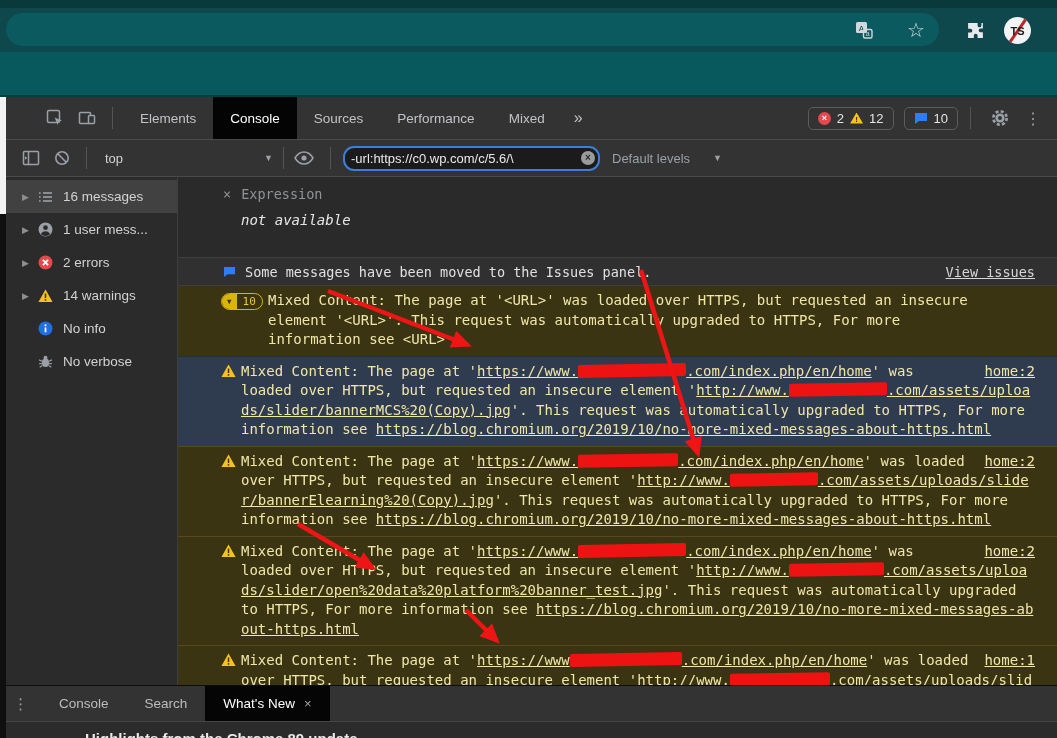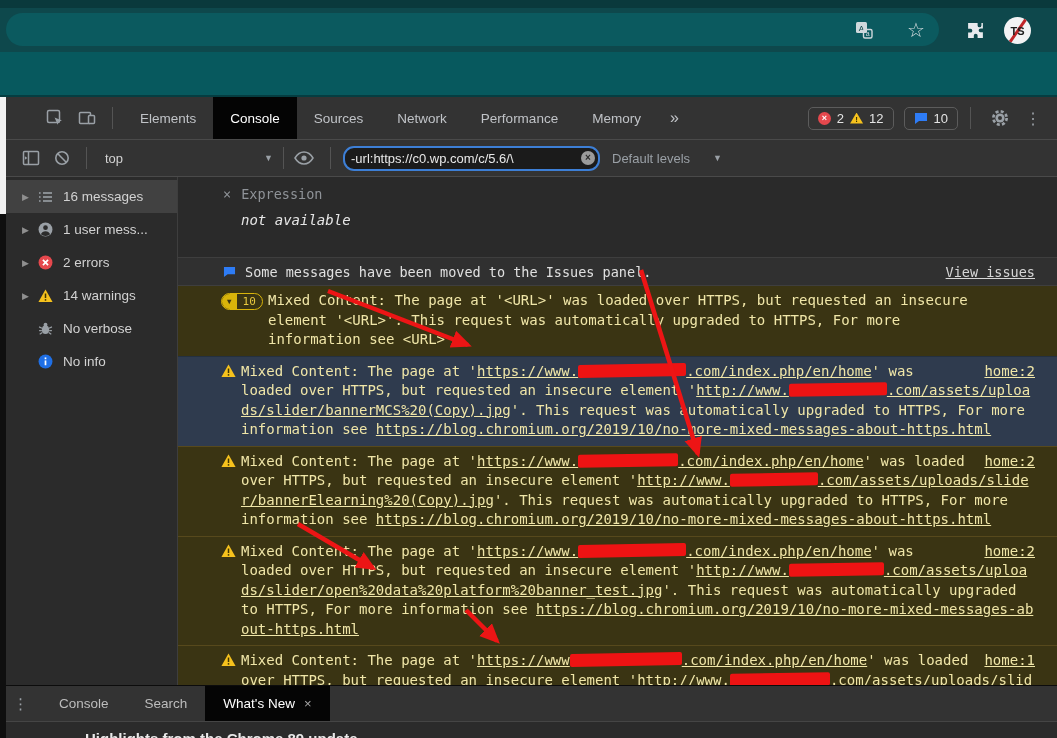--- a/index.html
+++ b/index.html
@@ -132,23 +132,22 @@
           <svg width="18" height="18" viewBox="0 0 18 18" fill="none" stroke="#9aa0a6" stroke-width="1.5">
             <rect x="1.5" y="3.5" width="11" height="11" rx="1"></rect>
             <rect x="10.5" y="6.5" width="6" height="8" rx="1" fill="#333"></rect>
           </svg>
         </span>
       <span class="vsep"></span>
       <div class="main-tabs" id="main-tabs">
           <span class="tab">Elements</span>
           <span class="tab active">Console</span>
           <span class="tab">Sources</span>
-          <span class="tab">Network</span>
           <span class="tab">Performance</span>
-          <span class="tab">Memory</span>
+          <span class="tab">Mixed</span>
         </div>
       <span class="more-tabs">»</span>
       <div class="right-cluster">
         <div class="badge-box">
           <span class="err-dot">×</span>
           <span>2</span>
           <span class="tri-badge">!</span>
           <span>12</span>
         </div>
         <div class="badge-box">
@@ -257,44 +256,44 @@
                 <rect x="6.3" y="4.2" width="1.4" height="4.2" fill="#403500"></rect>
                 <rect x="6.3" y="9.4" width="1.4" height="1.5" fill="#403500"></rect>
               </svg>
             </span>
             <span class="sb-label">14 warnings</span>
           </div>
           <div class="sb-item">
             <span class="tri-d" style="visibility: hidden;">▶</span>
             <span class="sb-ic">
               <svg width="15" height="15" viewBox="0 0 14 14">
+                <circle cx="7" cy="7" r="6.5" fill="#1f6fe5"></circle>
+                <rect x="6.2" y="6" width="1.6" height="4.5" fill="#fff"></rect>
+                <rect x="6.2" y="3.2" width="1.6" height="1.7" fill="#fff"></rect>
+              </svg>
+            </span>
+            <span class="sb-label">No info</span>
+          </div>
+          <div class="sb-item">
+            <span class="tri-d" style="visibility: hidden;">▶</span>
+            <span class="sb-ic">
+              <svg width="15" height="15" viewBox="0 0 14 14">
                 <ellipse cx="7" cy="8.2" rx="3.4" ry="4" fill="#9aa0a6"></ellipse>
                 <circle cx="7" cy="3.4" r="1.8" fill="#9aa0a6"></circle>
                 <g stroke="#9aa0a6" stroke-width="1.1">
                   <line x1="1" y1="5.5" x2="3.8" y2="6.8"></line>
                   <line x1="1" y1="9" x2="3.6" y2="9"></line>
                   <line x1="1.6" y1="12.3" x2="4" y2="10.8"></line>
                   <line x1="13" y1="5.5" x2="10.2" y2="6.8"></line>
                   <line x1="13" y1="9" x2="10.4" y2="9"></line>
                   <line x1="12.4" y1="12.3" x2="10" y2="10.8"></line>
                 </g>
               </svg>
             </span>
             <span class="sb-label">No verbose</span>
-          </div>
-          <div class="sb-item">
-            <span class="tri-d" style="visibility: hidden;">▶</span>
-            <span class="sb-ic">
-              <svg width="15" height="15" viewBox="0 0 14 14">
-                <circle cx="7" cy="7" r="6.5" fill="#1f6fe5"></circle>
-                <rect x="6.2" y="6" width="1.6" height="4.5" fill="#fff"></rect>
-                <rect x="6.2" y="3.2" width="1.6" height="1.7" fill="#fff"></rect>
-              </svg>
-            </span>
-            <span class="sb-label">No info</span>
           </div>
         </div>
       <div class="console-col">
         <div class="expr">
           <div class="expr-head">
             <span>×</span>
             <span>Expression</span>
           </div>
           <div class="expr-val">not available</div>
         </div>

